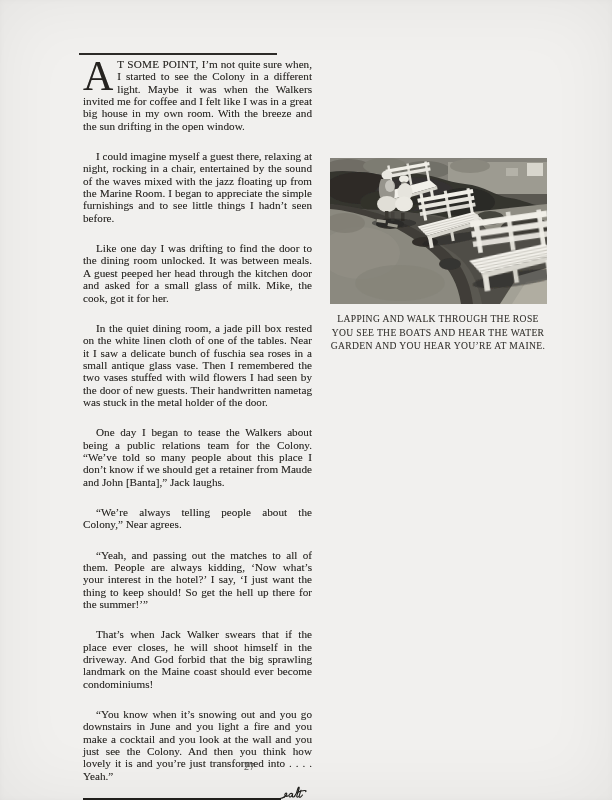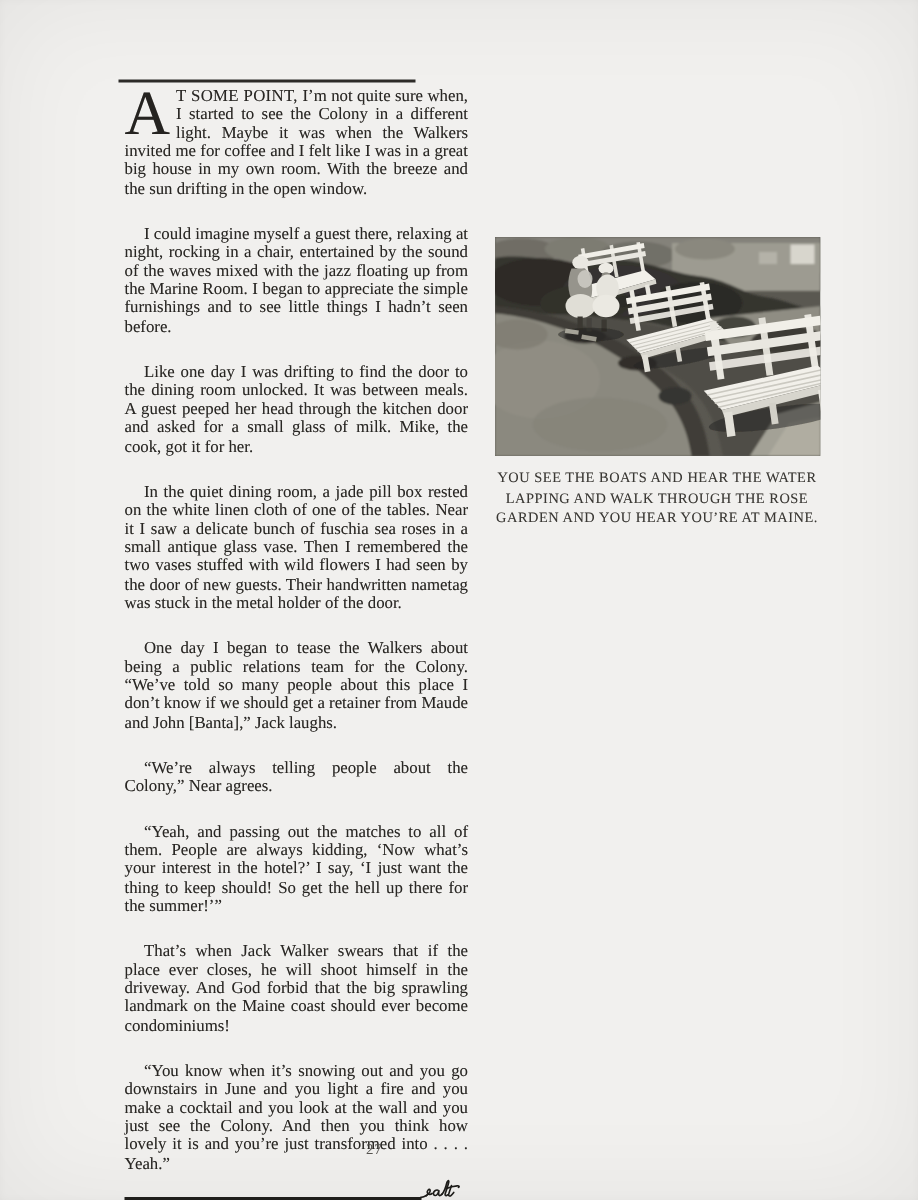--- a/index.html
+++ b/index.html
@@ -195,20 +195,20 @@
           <polygon points="2,58 79,50 79,55 3,63" fill="#d7d5cd"></polygon>
           <rect x="3" y="60" width="5.5" height="16" fill="#e2e0d8"></rect>
           <rect x="66" y="54" width="5.5" height="16" fill="#e9e7e0"></rect>
           <rect x="33" y="58" width="4.5" height="14" fill="#d2d0c8"></rect>
         </g>
       </g>
     </svg>
   </div>
 
   <div class="caption">
+    <div>LAPPING AND WALK THROUGH THE ROSE</div>
     <div>YOU SEE THE BOATS AND HEAR THE WATER</div>
-    <div>LAPPING AND WALK THROUGH THE ROSE</div>
     <div>GARDEN AND YOU HEAR YOU’RE AT MAINE.</div>
   </div>
 
   <div class="pagenum">27</div>
 
 </div>
 
 </body></html>

